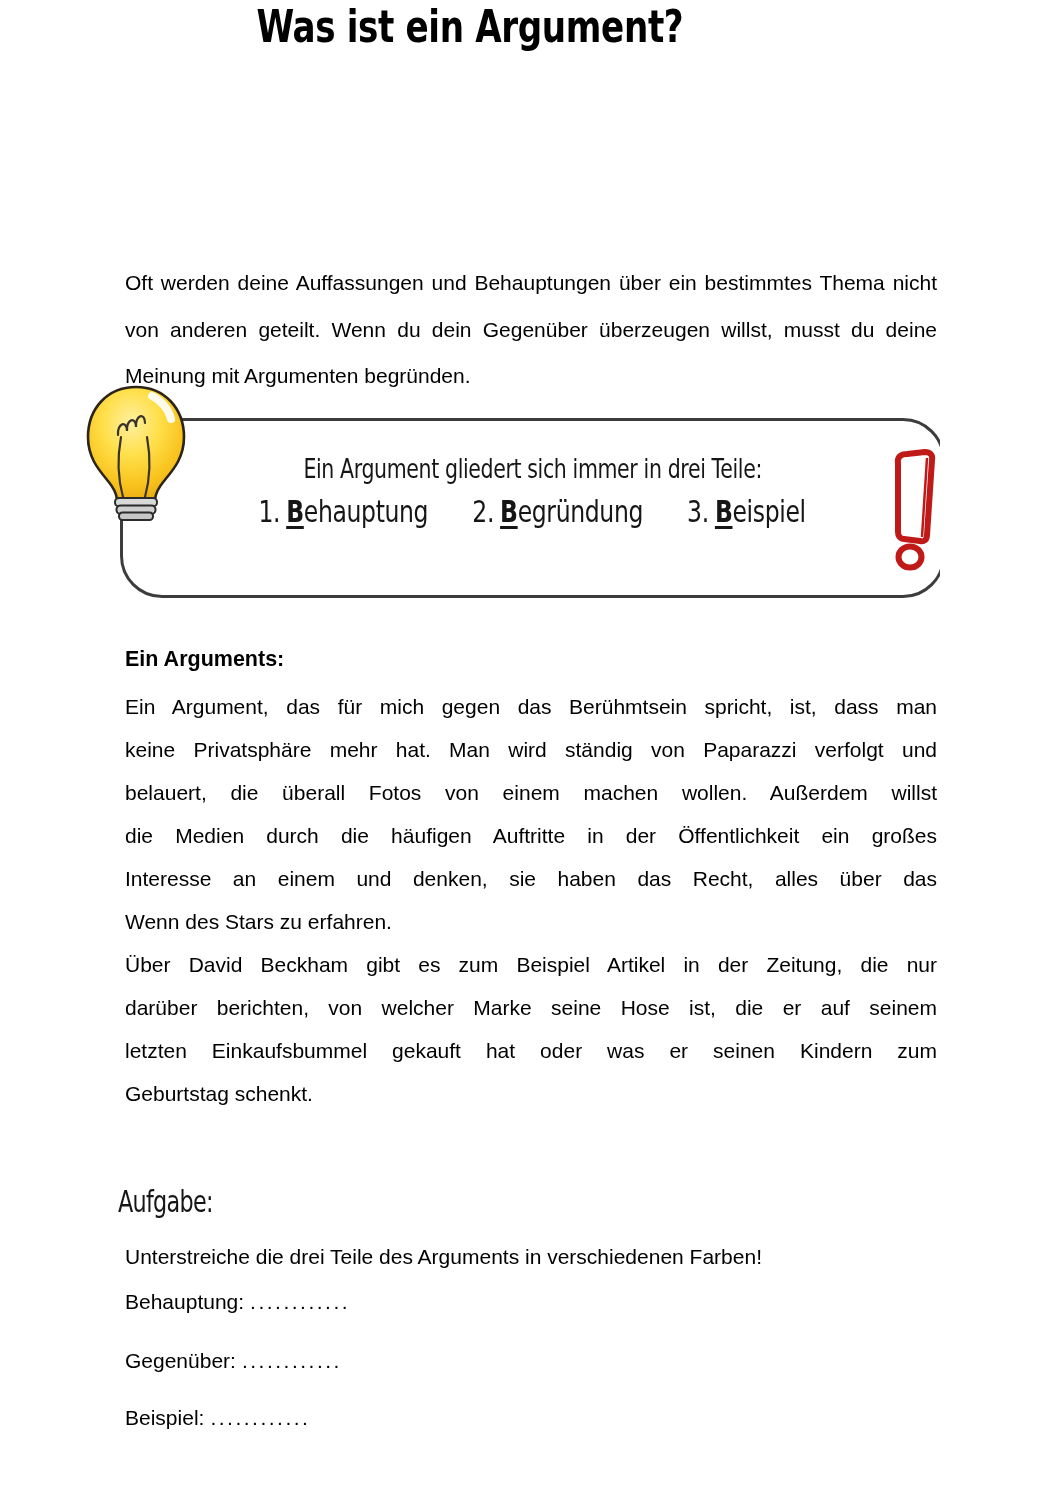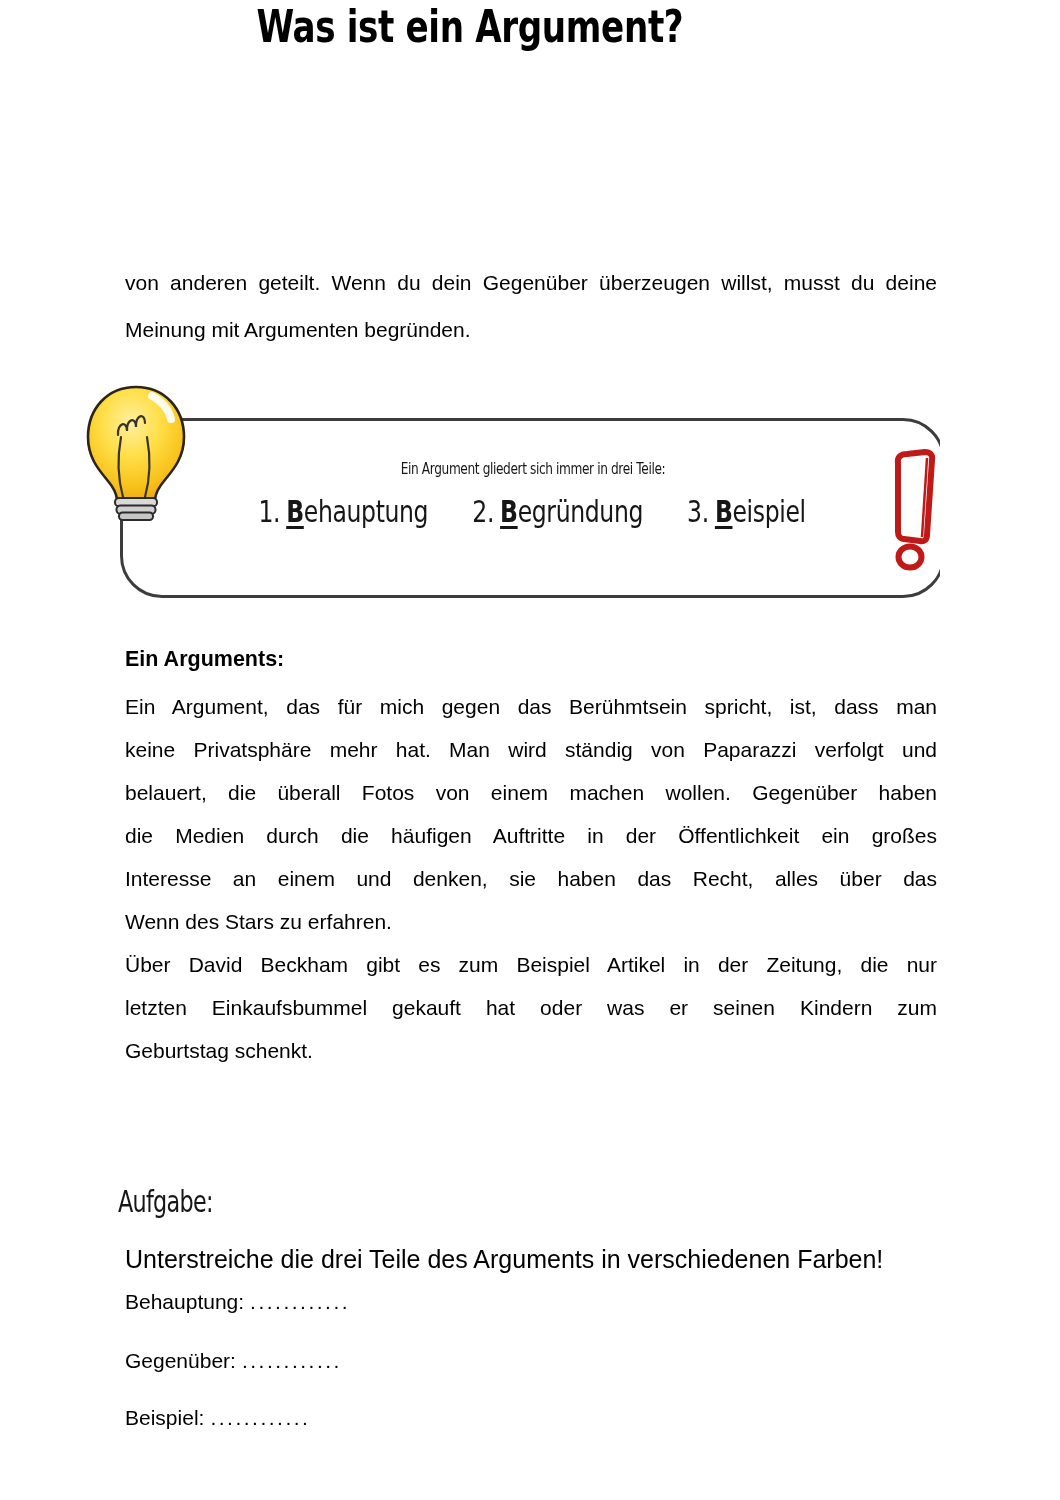--- a/index.html
+++ b/index.html
@@ -46,21 +46,21 @@
     position:absolute; left:120px; top:418px;
     width:825px; height:180px;
     box-sizing:border-box;
     border:3px solid #3c3c3c;
     border-radius:42px;
     background:#ffffff;
     text-align:center;
   }
   .box-heading {
     margin-top:34px;
-    font-size:16px; line-height:28px;
+    font-size:27px; line-height:28px;
     color:#161616;
   }
   .parts-row {
     margin-top:8px;
     font-size:31px; line-height:40px;
     color:#161616;
   }
   .parts-inner { display:inline-flex; gap:58px; }
   .part { white-space:nowrap; }
   .part-number { margin-right:8px; }
@@ -82,39 +82,40 @@
     position:absolute; left:125px; top:647px;
     font-size:21.5px; font-weight:700;
   }
   .task-heading {
     position:absolute; left:118px; top:1183px;
     font-size:31px; color:#161616;
   }
   .task-heading .hand { transform:scaleX(0.72); transform-origin:left center; letter-spacing:-1px; }
   .instruction {
     position:absolute; left:125px; top:1245px;
-    font-size:25px;
+    font-size:21px;
     text-align:center;
   }
   .blank { position:absolute; left:125px; font-size:21px;text-align:right; }
   .blank-0 { top:1290px; }
   .blank-1 { top:1349px; }
   .blank-2 { top:1406px; }
   .blank-dots { letter-spacing:2.5px; margin-left:6px; }
 </style>
 </head>
 <body>
 
 <div class="page">
 
   <div class="title-wrap">
     <h1 class="hand">Was ist ein Argument?</h1>
   </div>
 
   <div class="intro">
+    <div class="jline">Oft werden deine Auffassungen und Behauptungen über ein bestimmtes Thema nicht</div>
     <div class="jline">von anderen geteilt. Wenn du dein Gegenüber überzeugen willst, musst du deine</div>
     <div class="jline natural">Meinung mit Argumenten begründen.</div>
   </div>
 
   <div class="info-box">
     <div class="box-heading">
       <span class="hand">Ein Argument gliedert sich immer in drei Teile:</span>
     </div>
     <div class="parts-row">
       <span class="hand parts-inner">
@@ -147,25 +148,26 @@
     <path d="M14 14 C13 8 17 5 23 5 L41 3 C46 3 49 6 48 11 L43 86 C43 91 40 93 36 92 L20 90 C16 90 14 87 14 83 Z" fill="none" stroke="#bf1a18" stroke-width="6" stroke-linejoin="round"></path>
     <path d="M43 9 L38 88" fill="none" stroke="#bf1a18" stroke-width="2.5"></path>
     <ellipse cx="26" cy="108" rx="11.5" ry="10.5" fill="none" stroke="#bf1a18" stroke-width="6"></ellipse>
   </svg>
 
   <div class="example-heading">Ein Arguments:</div>
 
   <div class="bodyblock">
     <div class="jline">Ein Argument, das für mich gegen das Berühmtsein spricht, ist, dass man</div>
     <div class="jline">keine Privatsphäre mehr hat. Man wird ständig von Paparazzi verfolgt und</div>
-    <div class="jline">belauert, die überall Fotos von einem machen wollen. Gegenüber haben</div>
+    <div class="jline">belauert, die überall Fotos von einem machen wollen. Außerdem willst</div>
     <div class="jline">die Medien durch die häufigen Auftritte in der Öffentlichkeit ein großes</div>
     <div class="jline">Interesse an einem und denken, sie haben das Recht, alles über das</div>
     <div class="jline natural">Wenn des Stars zu erfahren.</div>
     <div class="jline">Über David Beckham gibt es zum Beispiel Artikel in der Zeitung, die nur</div>
+    <div class="jline">darüber berichten, von welcher Marke seine Hose ist, die er auf seinem</div>
     <div class="jline">letzten Einkaufsbummel gekauft hat oder was er seinen Kindern zum</div>
     <div class="jline natural">Geburtstag schenkt.</div>
   </div>
 
   <div class="task-heading">
     <span class="hand">Aufgabe:</span>
   </div>
 
   <div class="instruction">Unterstreiche die drei Teile des Arguments in verschiedenen Farben!</div>
 

